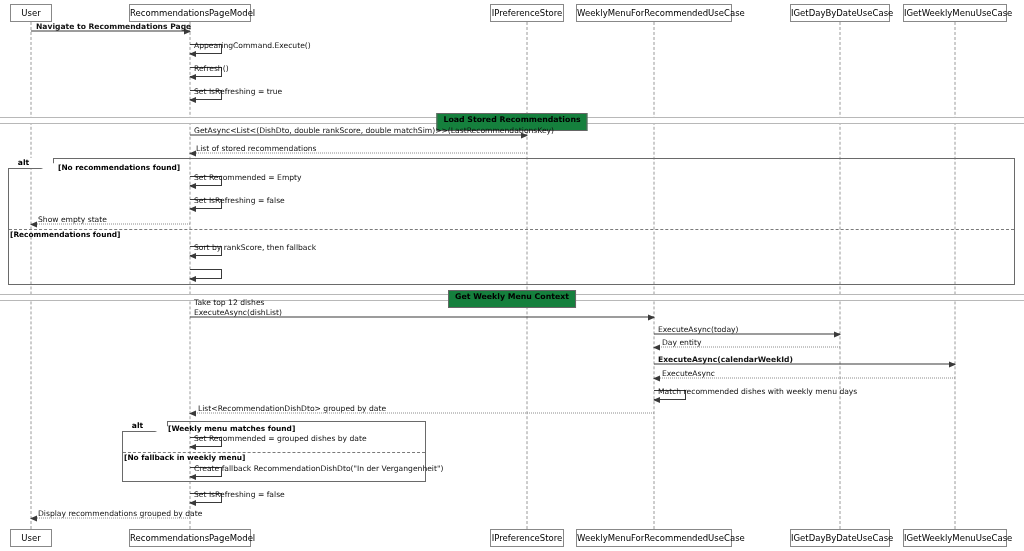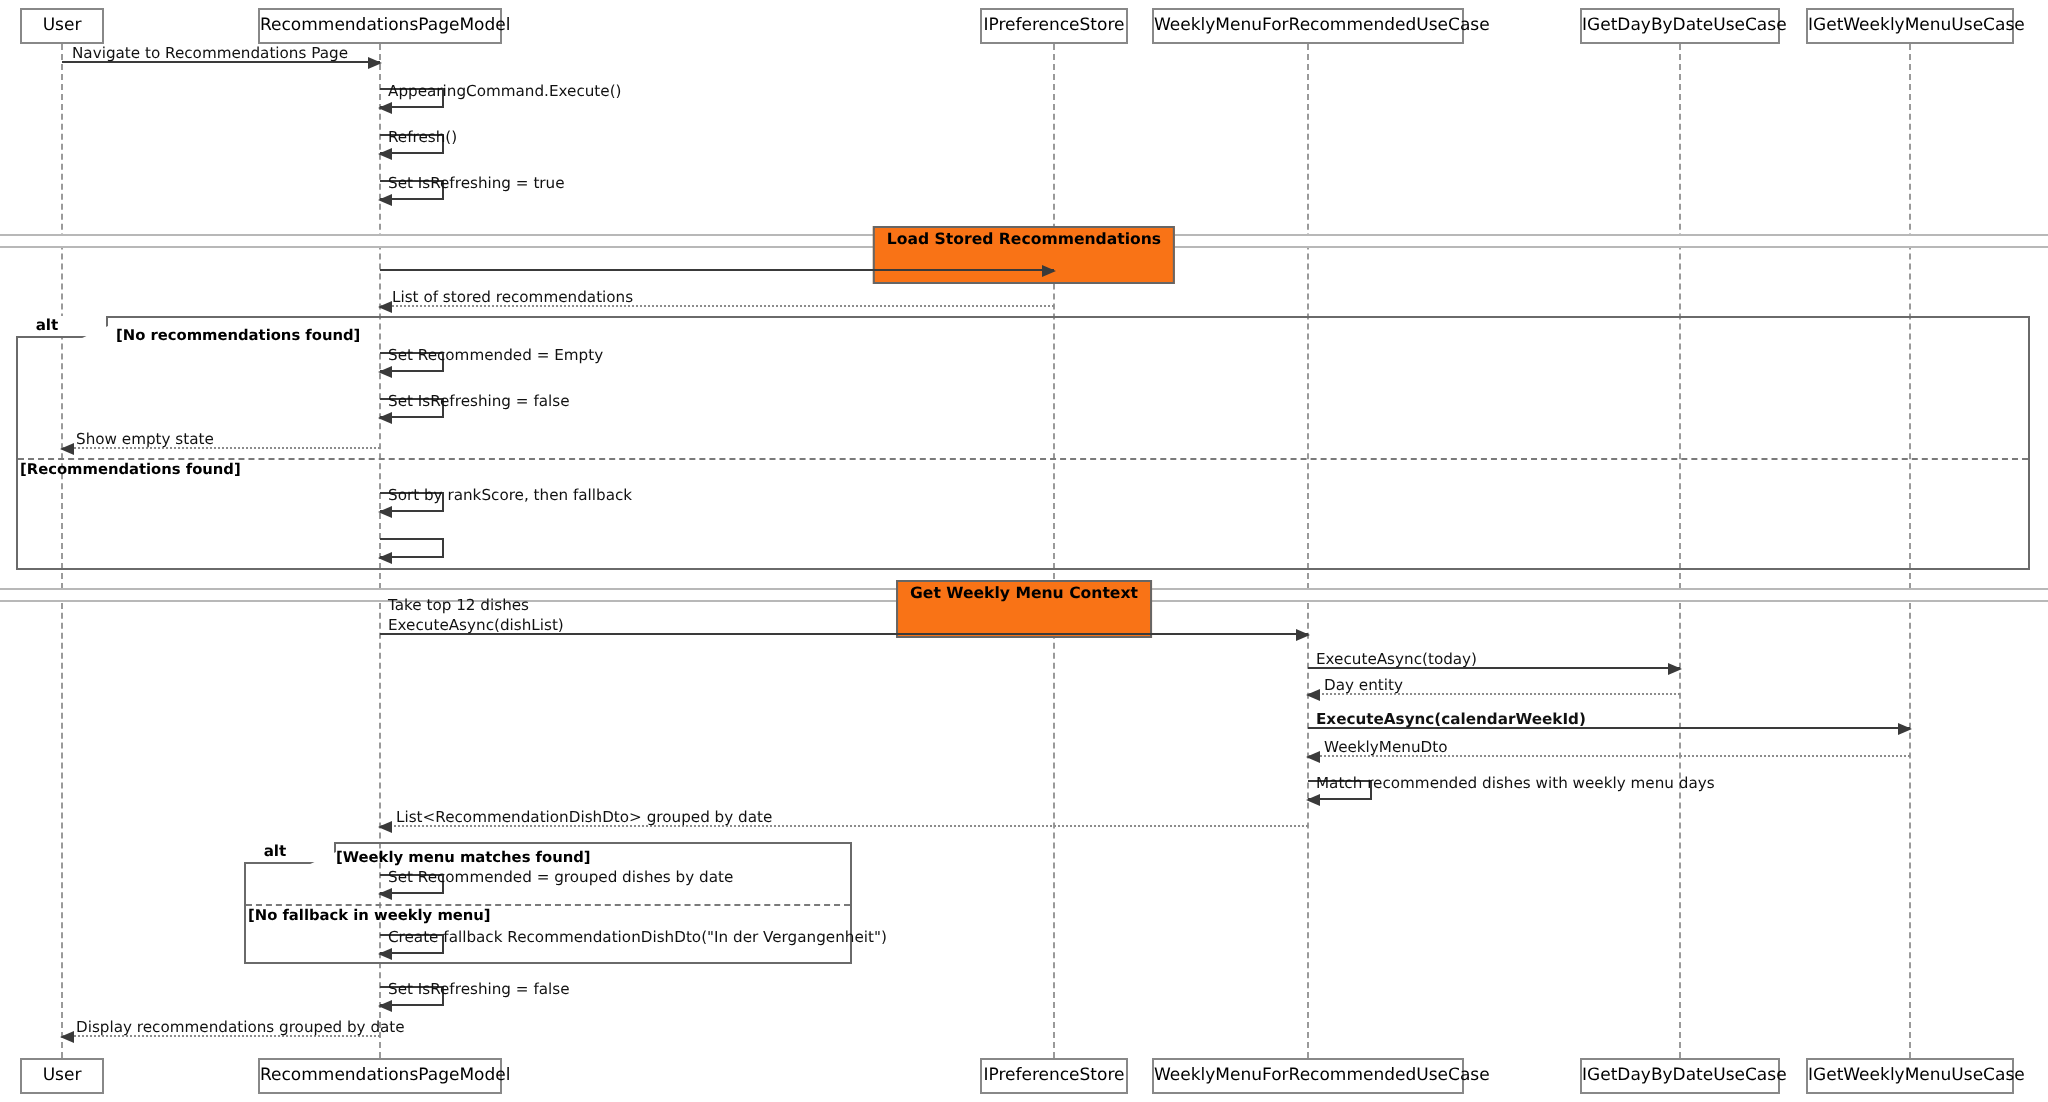--- a/index.html
+++ b/index.html
@@ -84,25 +84,25 @@
     height:5px;
     border-top:1px solid #b8b8b8;
     border-bottom:1px solid #b8b8b8;
     background:#ffffff;
   }
   .dividerlabel{
     position:absolute;
     box-sizing:border-box;
     transform:translateX(-50%);
     border:1px solid #666666;
-    background:#f97316;
+    background:#15803d;
     font-size:7.8px;
     font-weight:bold;
     line-height:11px;
-    height:29px;
+    height:18px;
     padding:0 6px;
     white-space:nowrap;
     color:#000000;
     text-align:center;
   }
   
   .fragment{
     position:absolute;
     box-sizing:border-box;
     border:1px solid #6a6a6a;
@@ -172,36 +172,37 @@
     <div class="fragcond" style="left: 168px; top: 424px;">[Weekly menu matches found]</div>
     <div class="fragsep" style="left: 123px; top: 452px; width: 302px;"></div>
     <div class="fragcond" style="left: 124px; top: 453px;">[No fallback in weekly menu]</div>
     <div class="divider" style="top: 117px;"></div>
     <div class="dividerlabel" style="left: 512px; top: 113px;">Load Stored Recommendations</div>
     <div class="divider" style="top: 294px;"></div>
     <div class="dividerlabel" style="left: 512px; top: 290px;">Get Weekly Menu Context</div>
     <div class="msg call" style="left: 31px; top: 31px; width: 159px;">
       <div class="arrowR"></div>
     </div>
-    <div class="msglabel" style="left: 36px; top: 22px;">Navigate to Recommendations Page</div>
+    <div class="msglabel" style="left: 36px; top: 22px; font-weight: bold;">Navigate to Recommendations Page</div>
     <div class="selfmsg" style="left: 190px; top: 44px; width: 32px; height: 10px;">
       <div class="arrowL"></div>
     </div>
     <div class="msglabel" style="left: 194px; top: 41px;">AppearingCommand.Execute()</div>
     <div class="selfmsg" style="left: 190px; top: 67px; width: 32px; height: 10px;">
       <div class="arrowL"></div>
     </div>
     <div class="msglabel" style="left: 194px; top: 64px;">Refresh()</div>
     <div class="selfmsg" style="left: 190px; top: 90px; width: 32px; height: 10px;">
       <div class="arrowL"></div>
     </div>
     <div class="msglabel" style="left: 194px; top: 87px;">Set IsRefreshing = true</div>
     <div class="msg call" style="left: 190px; top: 135px; width: 337px;">
       <div class="arrowR"></div>
     </div>
+    <div class="msglabel" style="left: 194px; top: 126px;">GetAsync&lt;List&lt;(DishDto, double rankScore, double matchSim)&gt;&gt;(LastRecommendationsKey)</div>
     <div class="msg ret" style="left: 190px; top: 153px; width: 337px;">
       <div class="arrowL"></div>
     </div>
     <div class="msglabel" style="left: 196px; top: 144px;">List of stored recommendations</div>
     <div class="selfmsg" style="left: 190px; top: 176px; width: 32px; height: 10px;">
       <div class="arrowL"></div>
     </div>
     <div class="msglabel" style="left: 194px; top: 173px;">Set Recommended = Empty</div>
     <div class="selfmsg" style="left: 190px; top: 199px; width: 32px; height: 10px;">
       <div class="arrowL"></div>
@@ -231,21 +232,21 @@
       <div class="arrowL"></div>
     </div>
     <div class="msglabel" style="left: 662px; top: 338px;">Day entity</div>
     <div class="msg call" style="left: 654px; top: 364px; width: 301px;">
       <div class="arrowR"></div>
     </div>
     <div class="msglabel" style="left: 658px; top: 355px; font-weight: bold;">ExecuteAsync(calendarWeekId)</div>
     <div class="msg ret" style="left: 654px; top: 378px; width: 301px;">
       <div class="arrowL"></div>
     </div>
-    <div class="msglabel" style="left: 662px; top: 369px;">WeeklyMenuDto</div>
+    <div class="msglabel" style="left: 662px; top: 369px;">ExecuteAsync</div>
     <div class="selfmsg" style="left: 654px; top: 390px; width: 32px; height: 10px;">
       <div class="arrowL"></div>
     </div>
     <div class="msglabel" style="left: 658px; top: 387px;">Match recommended dishes with weekly menu days</div>
     <div class="msg ret" style="left: 190px; top: 413px; width: 464px;">
       <div class="arrowL"></div>
     </div>
     <div class="msglabel" style="left: 198px; top: 404px;">List&lt;RecommendationDishDto&gt; grouped by date</div>
     <div class="selfmsg" style="left: 190px; top: 437px; width: 32px; height: 10px;">
       <div class="arrowL"></div>

